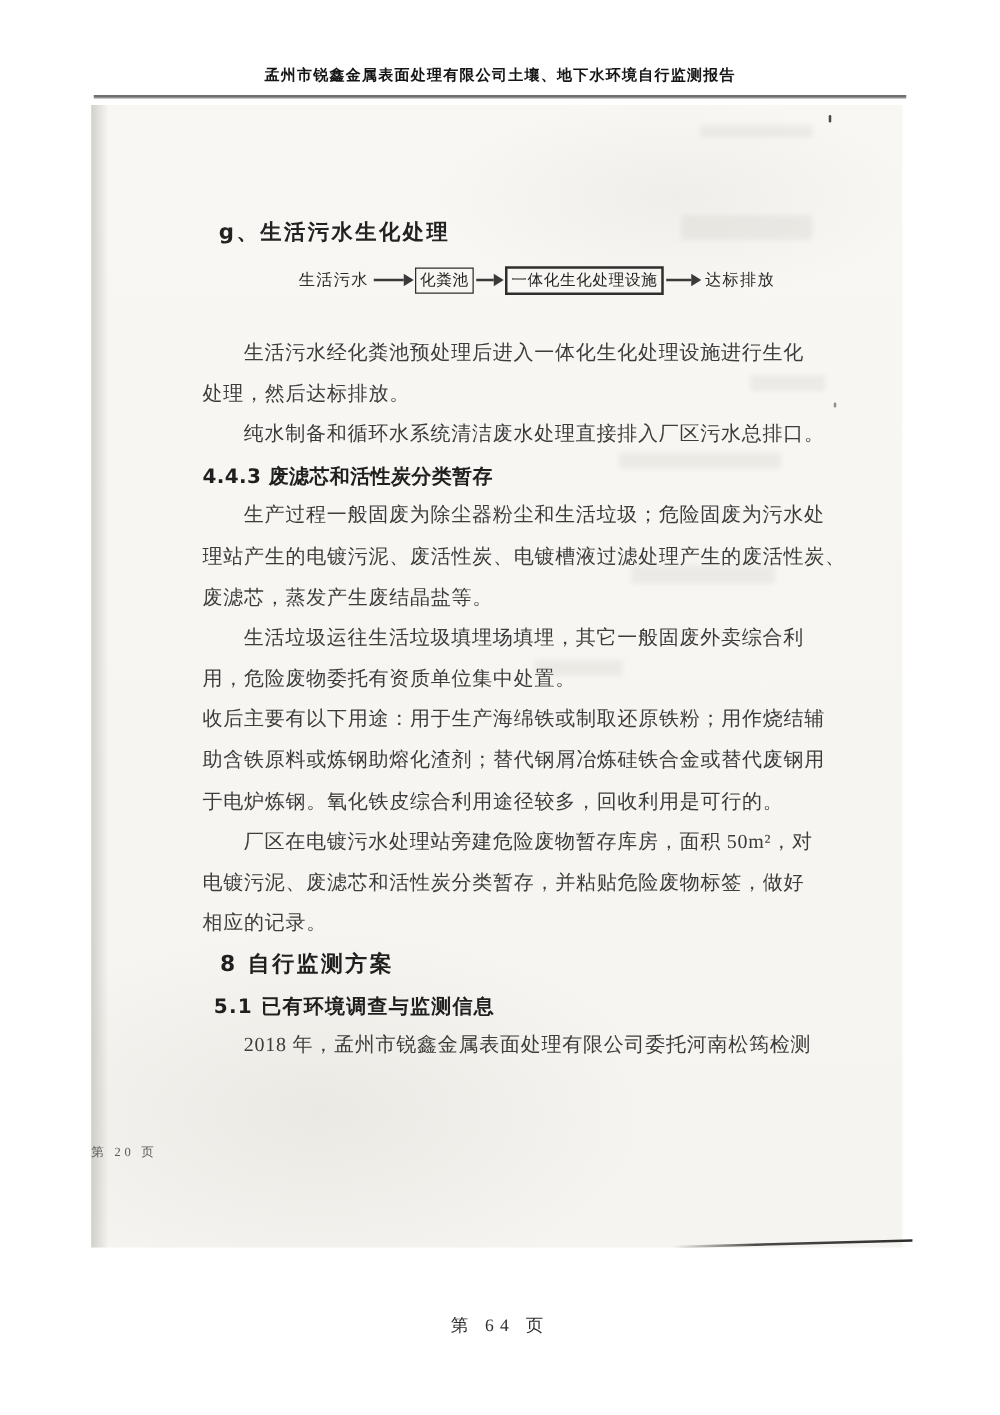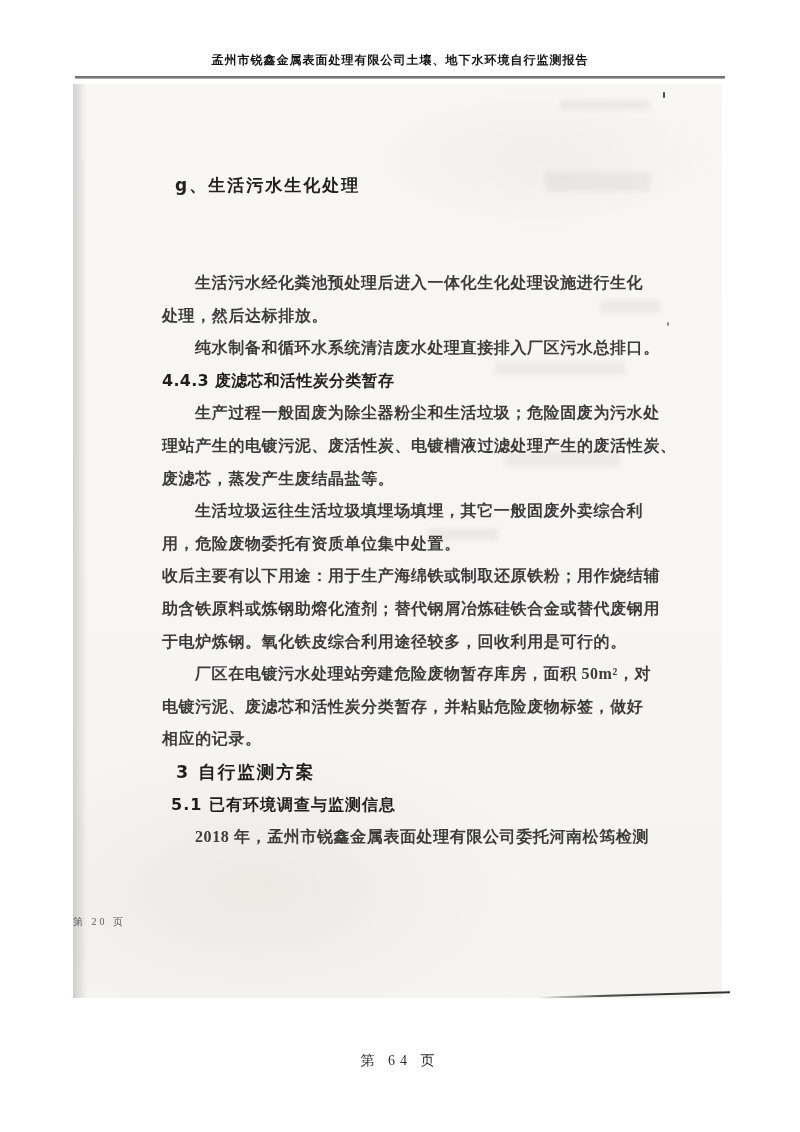--- a/index.html
+++ b/index.html
@@ -80,21 +80,21 @@
   }
   .a1{width:24px;}
   .a2{width:14px;}
   .a3{width:20px;}
 
   
   .text-col{position:absolute;left:89px;top:189px;width:500px;}
   .line{
     height:32.6px;
     font-size:16px;letter-spacing:.6px;color:#3c3c3c;
-    white-space:nowrap;line-height:20px;font-weight:bold;
+    white-space:nowrap;line-height:20px;
   }
   .line.indent{padding-left:33px;}
   .line.b{
     font-family:"DejaVu Sans", sans-serif;
     font-weight:bold;color:#1f1f1f;letter-spacing:.3px;
   }
   .line.h5{font-size:17.5px;padding-left:14px;letter-spacing:2px;}
   .line.h51{padding-left:9px;letter-spacing:1px;}
 
   
@@ -121,38 +121,47 @@
     <div class="ghost g2"></div>
     <div class="ghost g3"></div>
     <div class="ghost g4"></div>
     <div class="ghost g5"></div>
     <div class="ghost g6"></div>
     <div class="speck s1"></div>
     <div class="speck s2"></div>
 
     <div class="sec-g">g、生活污水生化处理</div>
 
+    <div class="flow">
+      <span class="flow-label">生活污水</span>
+      <span class="arrow a1"></span>
+      <span class="flow-box small">化粪池</span>
+      <span class="arrow a2"></span>
+      <span class="flow-box">一体化生化处理设施</span>
+      <span class="arrow a3"></span>
+      <span class="flow-label">达标排放</span>
+    </div>
 
     <div class="text-col">
       <div class="line indent">生活污水经化粪池预处理后进入一体化生化处理设施进行生化</div>
       <div class="line">处理，然后达标排放。</div>
       <div class="line indent">纯水制备和循环水系统清洁废水处理直接排入厂区污水总排口。</div>
       <div class="line b">4.4.3 废滤芯和活性炭分类暂存</div>
       <div class="line indent">生产过程一般固废为除尘器粉尘和生活垃圾；危险固废为污水处</div>
       <div class="line">理站产生的电镀污泥、废活性炭、电镀槽液过滤处理产生的废活性炭、</div>
       <div class="line">废滤芯，蒸发产生废结晶盐等。</div>
       <div class="line indent">生活垃圾运往生活垃圾填埋场填埋，其它一般固废外卖综合利</div>
       <div class="line">用，危险废物委托有资质单位集中处置。</div>
       <div class="line">收后主要有以下用途：用于生产海绵铁或制取还原铁粉；用作烧结辅</div>
       <div class="line">助含铁原料或炼钢助熔化渣剂；替代钢屑冶炼硅铁合金或替代废钢用</div>
       <div class="line">于电炉炼钢。氧化铁皮综合利用途径较多，回收利用是可行的。</div>
       <div class="line indent">厂区在电镀污水处理站旁建危险废物暂存库房，面积 50m²，对</div>
       <div class="line">电镀污泥、废滤芯和活性炭分类暂存，并粘贴危险废物标签，做好</div>
       <div class="line">相应的记录。</div>
-      <div class="line b h5">3 自行监测方案</div>
+      <div class="line b h5">8 自行监测方案</div>
       <div class="line b h51">5.1 已有环境调查与监测信息</div>
       <div class="line indent">2018 年，孟州市锐鑫金属表面处理有限公司委托河南松筠检测</div>
     </div>
 
     <div class="inner-page-number">第 20 页</div>
     <div class="scan-bottom-edge"></div>
   </div>
 
   <div class="outer-footer">第 64 页</div>
 

